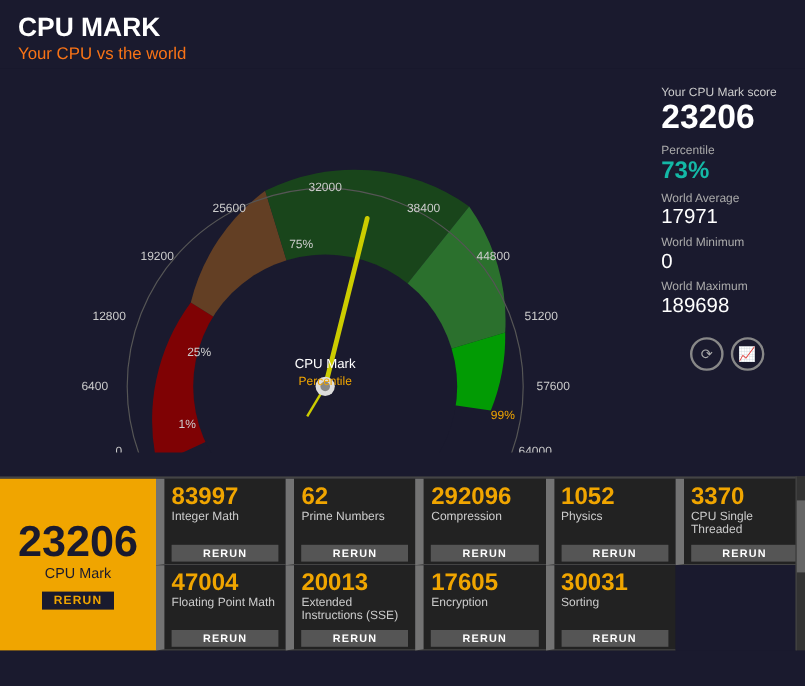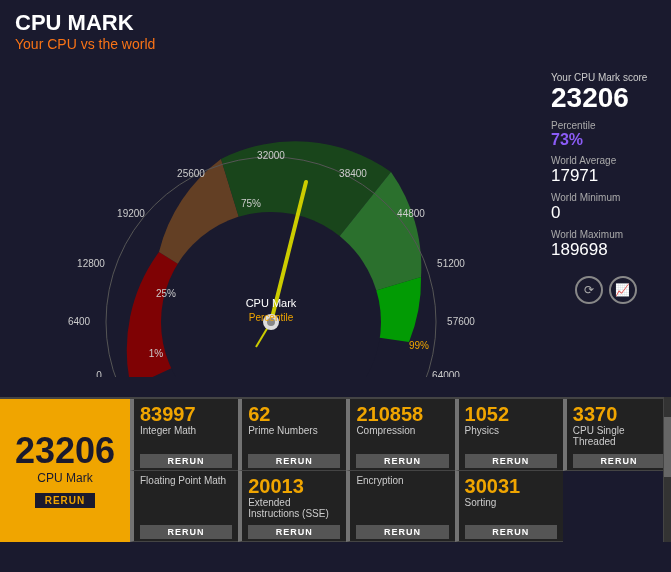--- a/index.html
+++ b/index.html
@@ -48,22 +48,22 @@
       color: #ccc;
       margin-top: 5px;
     }
     .right-panel .score-value {
       font-size: 28px;
       font-weight: bold;
       color: #fff;
       line-height: 1.1;
     }
     .right-panel .percentile {
-      font-size: 16px;
-      color: #8b5cf6;
+      font-size: 20px;
+      color: #14b8a6;
       font-weight: bold;
     }
     .right-panel .stat-label {
       font-size: 10px;
       color: #aaa;
       margin-top: 6px;
     }
     .right-panel .stat-value {
       font-size: 17px;
       color: #fff;
@@ -112,21 +112,21 @@
       background: #1a1a2e;
       color: #f0a500;
       border: none;
       padding: 2px 10px;
       font-size: 10px;
       font-weight: bold;
       cursor: pointer;
       letter-spacing: 1px;
     }
     .metric-cell {
-      border-left: 4px solid #737373;
+      border-left: 7px solid #737373;
       border-bottom: 1px solid #444;
       display: flex;
       flex-direction: column;
       padding: 4px 6px 2px 6px;
       background: #222;
       position: relative;
     }
     .metric-cell .metric-value {
       font-size: 20px;
       font-weight: bold;
@@ -267,45 +267,47 @@
       <div class="metric-value">83997</div>
       <div class="metric-name">Integer Math</div>
       <button class="rerun-btn">RERUN</button>
     </div>
     <div class="metric-cell">
       <div class="metric-value">62</div>
       <div class="metric-name">Prime Numbers</div>
       <button class="rerun-btn">RERUN</button>
     </div>
     <div class="metric-cell">
-      <div class="metric-value">210858</div>
+      <div class="metric-value">292096</div>
       <div class="metric-name">Compression</div>
       <button class="rerun-btn">RERUN</button>
     </div>
     <div class="metric-cell">
       <div class="metric-value">1052</div>
       <div class="metric-name">Physics</div>
       <button class="rerun-btn">RERUN</button>
     </div>
     <div class="metric-cell">
       <div class="metric-value">3370</div>
       <div class="metric-name">CPU Single Threaded</div>
       <button class="rerun-btn">RERUN</button>
     </div>
 
     <div class="metric-cell">
+      <div class="metric-value">47004</div>
       <div class="metric-name">Floating Point Math</div>
       <button class="rerun-btn">RERUN</button>
     </div>
     <div class="metric-cell">
       <div class="metric-value">20013</div>
       <div class="metric-name">Extended Instructions (SSE)</div>
       <button class="rerun-btn">RERUN</button>
     </div>
     <div class="metric-cell">
+      <div class="metric-value">17605</div>
       <div class="metric-name">Encryption</div>
       <button class="rerun-btn">RERUN</button>
     </div>
     <div class="metric-cell">
       <div class="metric-value">30031</div>
       <div class="metric-name">Sorting</div>
       <button class="rerun-btn">RERUN</button>
     </div>
     <div class="metric-cell" style="background:#1a1a2e; border:none;"></div>
   </div>

